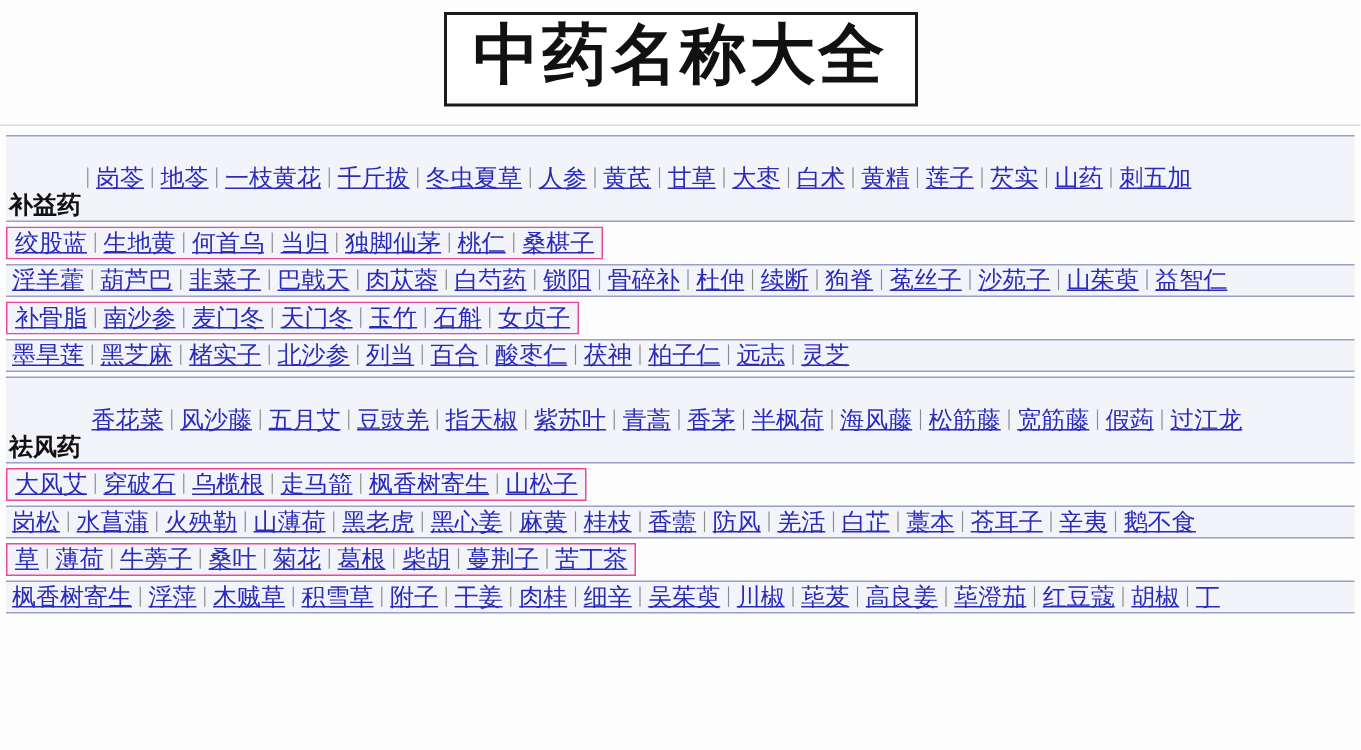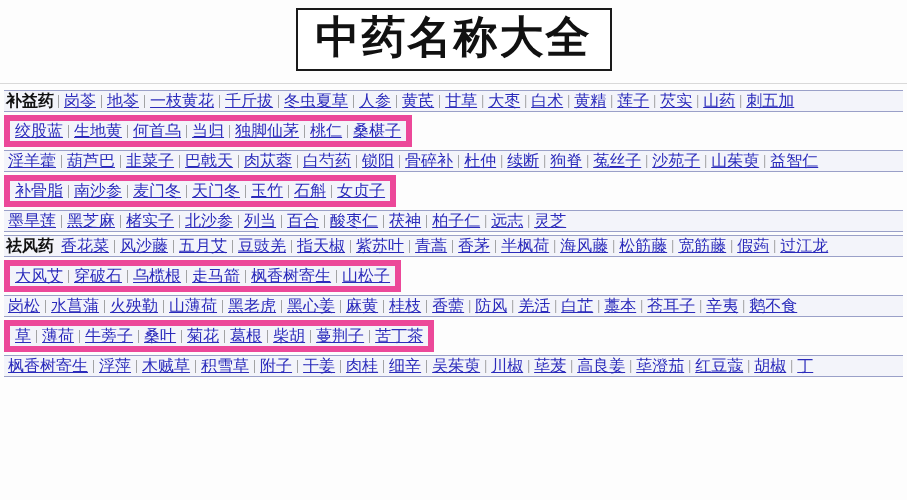--- a/index.html
+++ b/index.html
@@ -57,37 +57,38 @@
     line-height: 1.0;
     margin: 0 0 3px 0;
     overflow: hidden;
   }
   .cat {
     font-size: 16px;
     font-weight: 700;
     color: #111111;
     padding: 2px 3px 2px 2px;
     font-family: "DejaVu Serif", "Liberation Serif", serif;
+    margin-top: 36px;
   }
   .term {
     font-size: 16px;
     color: #2b2bbb;
     text-decoration: underline;
     text-decoration-color: #2b2bbb;
     padding: 2px 4px 2px 4px;
     font-family: "DejaVu Serif", "Liberation Serif", serif;
     cursor: pointer;
   }
   .sep {
     color: #8a8a8a;
     font-size: 15px;
     padding: 0 0px;
   }
   .boxed {
-    border: 6px solid #ec4899;
+    border: 1px solid #ec4899;
     background: #f3f4fa;
     display: inline-flex;
     align-items: center;
     padding: 0px 1px;
   }
   .fullrow {
     border-top: 1px solid #9aa0c8;
     border-bottom: 1px solid #9aa0c8;
     background: #f3f4fa;
   }

